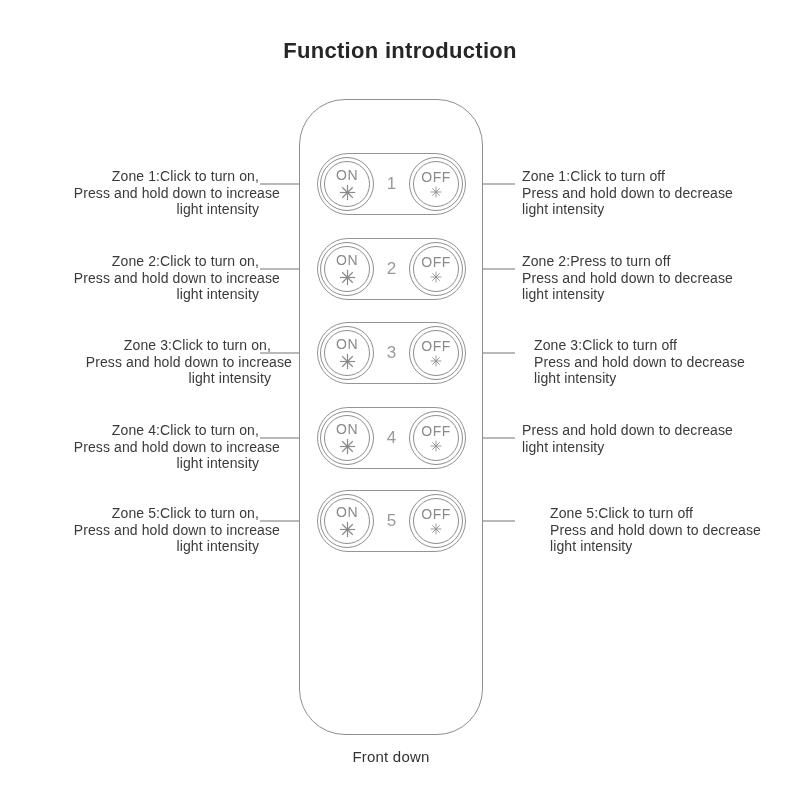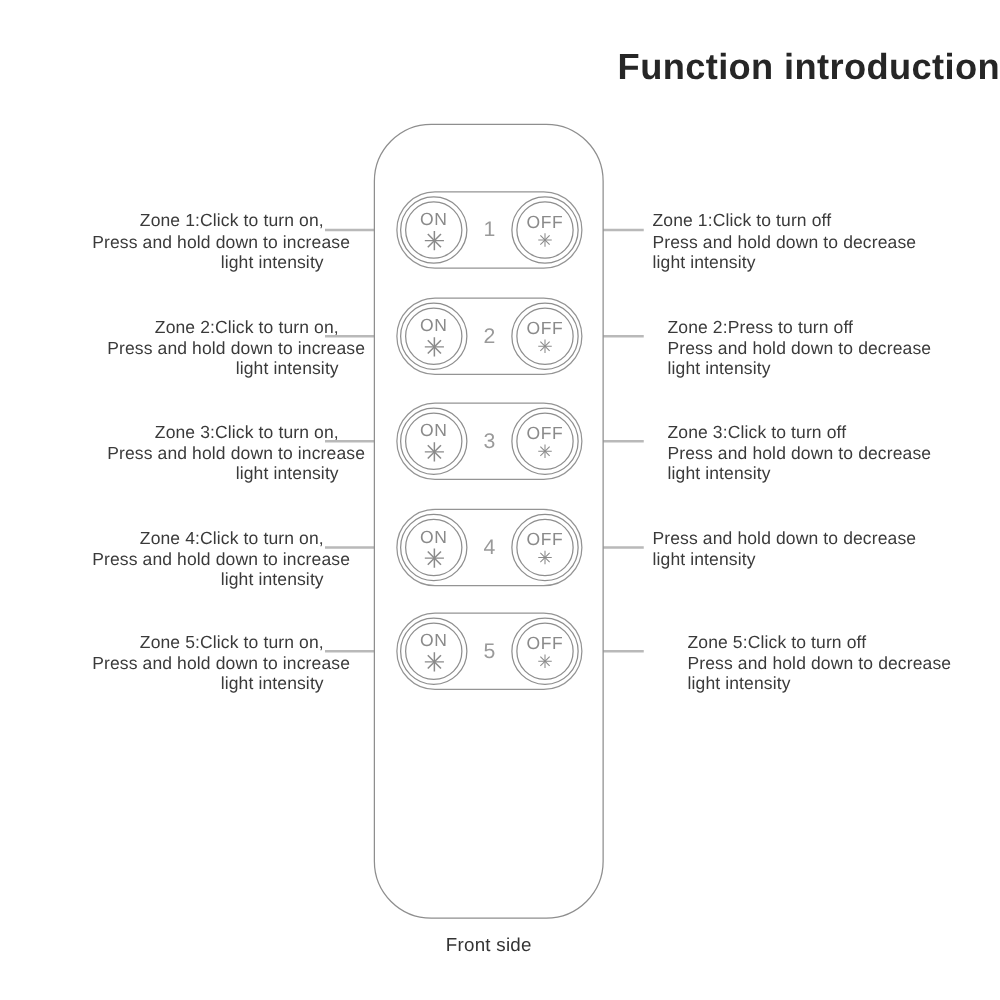--- a/index.html
+++ b/index.html
@@ -10,22 +10,22 @@
     height: 800px;
     background: #ffffff;
     font-family: "Liberation Sans", sans-serif;
     overflow: hidden;
   }
   .title {
     position: absolute;
     top: 38px;
     left: 0;
     width: 100%;
-    text-align: right;
-    font-size: 29px;
+    text-align: center;
+    font-size: 22px;
     font-weight: 700;
     color: #262626;
     letter-spacing: 0.3px;
   }
   .remote {
     position: absolute;
     left: 299px;
     top: 99px;
     width: 184px;
     height: 636px;
@@ -88,21 +88,21 @@
     position: absolute;
     font-size: 14px;
     line-height: 16.5px;
     color: #3a3a3a;
     letter-spacing: 0.1px;
   }
   .note-left { left: 0; width: 280px; text-align: right; }
   .note-left .l1, .note-left .l3 { padding-right: 21px; }
   .note-right { left: 522px; width: 262px; text-align: left; }
   .note.t0 { top: 168px; }
-  .note.t1 { top: 253px; margin-left: 12px; }
+  .note.t1 { top: 253px; }
   .note.t2 { top: 337px; margin-left: 12px; }
   .note.t3 { top: 422px; }
   .note.t4 { top: 505px; padding-left: 28px; }
   .connector {
     position: absolute;
     height: 1.5px;
     background: #b9b9b9;
   }
   .conn-left { left: 260px; width: 57px; }
   .conn-right { left: 465px; width: 50px; }
@@ -299,15 +299,15 @@
           <span class="btn-label">OFF</span>
           <svg class="star" width="12" height="12" viewBox="0 0 20 20">
               <use href="#star8"></use>
             </svg>
         </div>
       </div>
     </div>
 
   </div>
 
-  <div class="front-label">Front side</div>
+  <div class="front-label">Front down</div>
 
 </div>
 
 </body></html>

